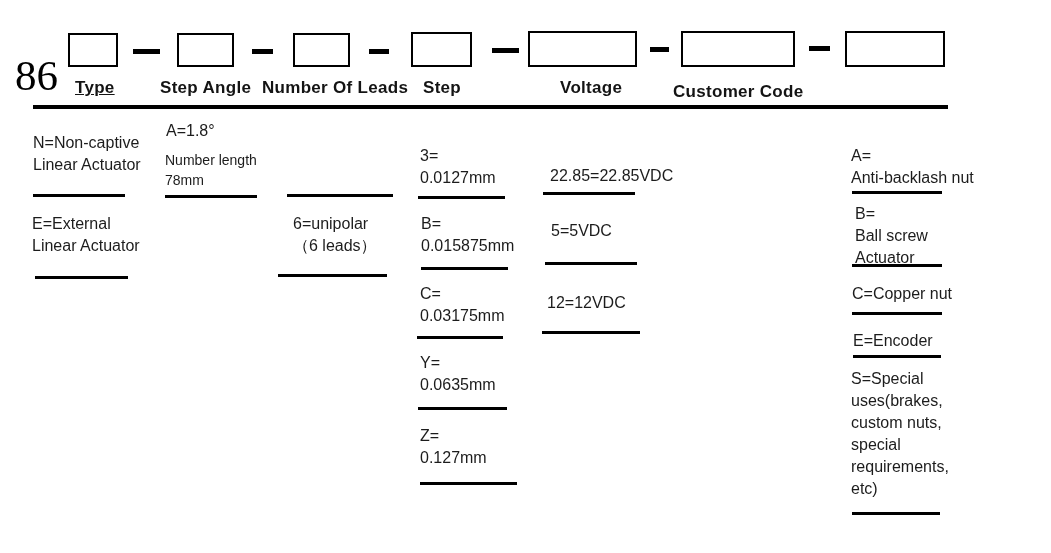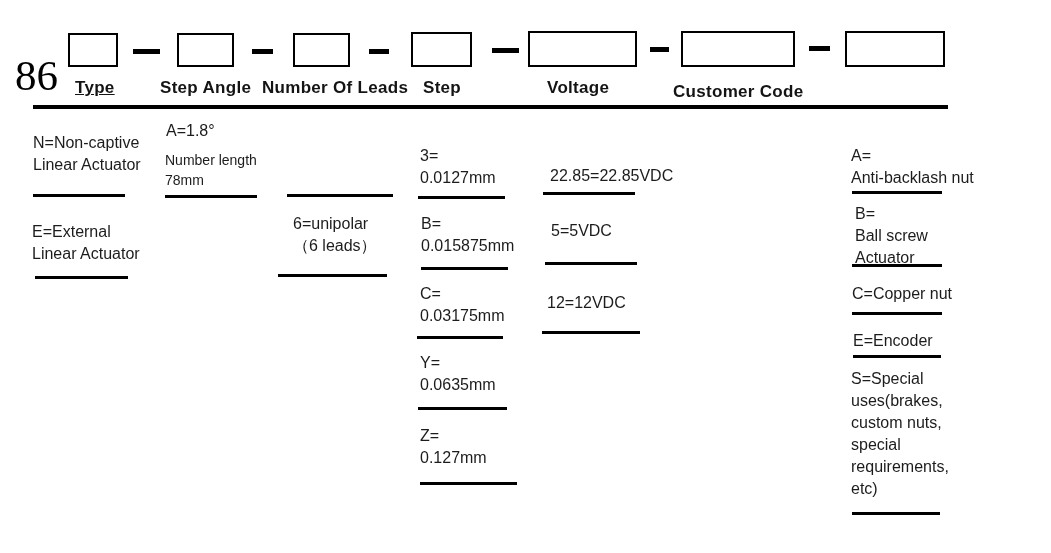--- a/index.html
+++ b/index.html
@@ -43,29 +43,29 @@
   <div class="box" style="left:528px; top:31px; width:109px; height:36px;"></div>
   <div class="dash" style="left:650px; top:47px; width:19px;"></div>
   <div class="box" style="left:681px; top:31px; width:114px; height:36px;"></div>
   <div class="dash" style="left:809px; top:46px; width:21px;"></div>
   <div class="box" style="left:845px; top:31px; width:100px; height:36px;"></div>
 
   <div class="hdr" style="left:75px;  top:77px;text-decoration:underline;">Type</div>
   <div class="hdr" style="left:160px; top:77px;">Step Angle</div>
   <div class="hdr" style="left:262px; top:77px;">Number Of Leads</div>
   <div class="hdr" style="left:423px; top:77px;">Step</div>
-  <div class="hdr" style="left:547px; top:77px;">Voltage</div>
+  <div class="hdr" style="left:560px; top:77px;">Voltage</div>
   <div class="hdr" style="left:673px; top:81px;">Customer Code</div>
 
   <div class="rule" style="left:33px; top:105px; width:915px; height:4px;"></div>
 
   <div class="opt" style="left:33px; top:132px;">N=Non-captive
 Linear Actuator</div>
   <div class="uline" style="left:33px; top:194px; width:92px;"></div>
-  <div class="opt" style="left:32px; top:213px;margin-top:8px;">E=External
+  <div class="opt" style="left:32px; top:213px;">E=External
 Linear Actuator</div>
   <div class="uline" style="left:35px; top:276px; width:93px;"></div>
 
   <div class="opt" style="left:166px; top:120px;">A=1.8°</div>
   <div class="opt small" style="left:165px; top:150px;">Number length
 78mm</div>
   <div class="uline" style="left:165px; top:195px; width:92px;"></div>
 
   <div class="uline" style="left:287px; top:194px; width:106px;"></div>
   <div class="opt" style="left:293px; top:213px;">6=unipolar

